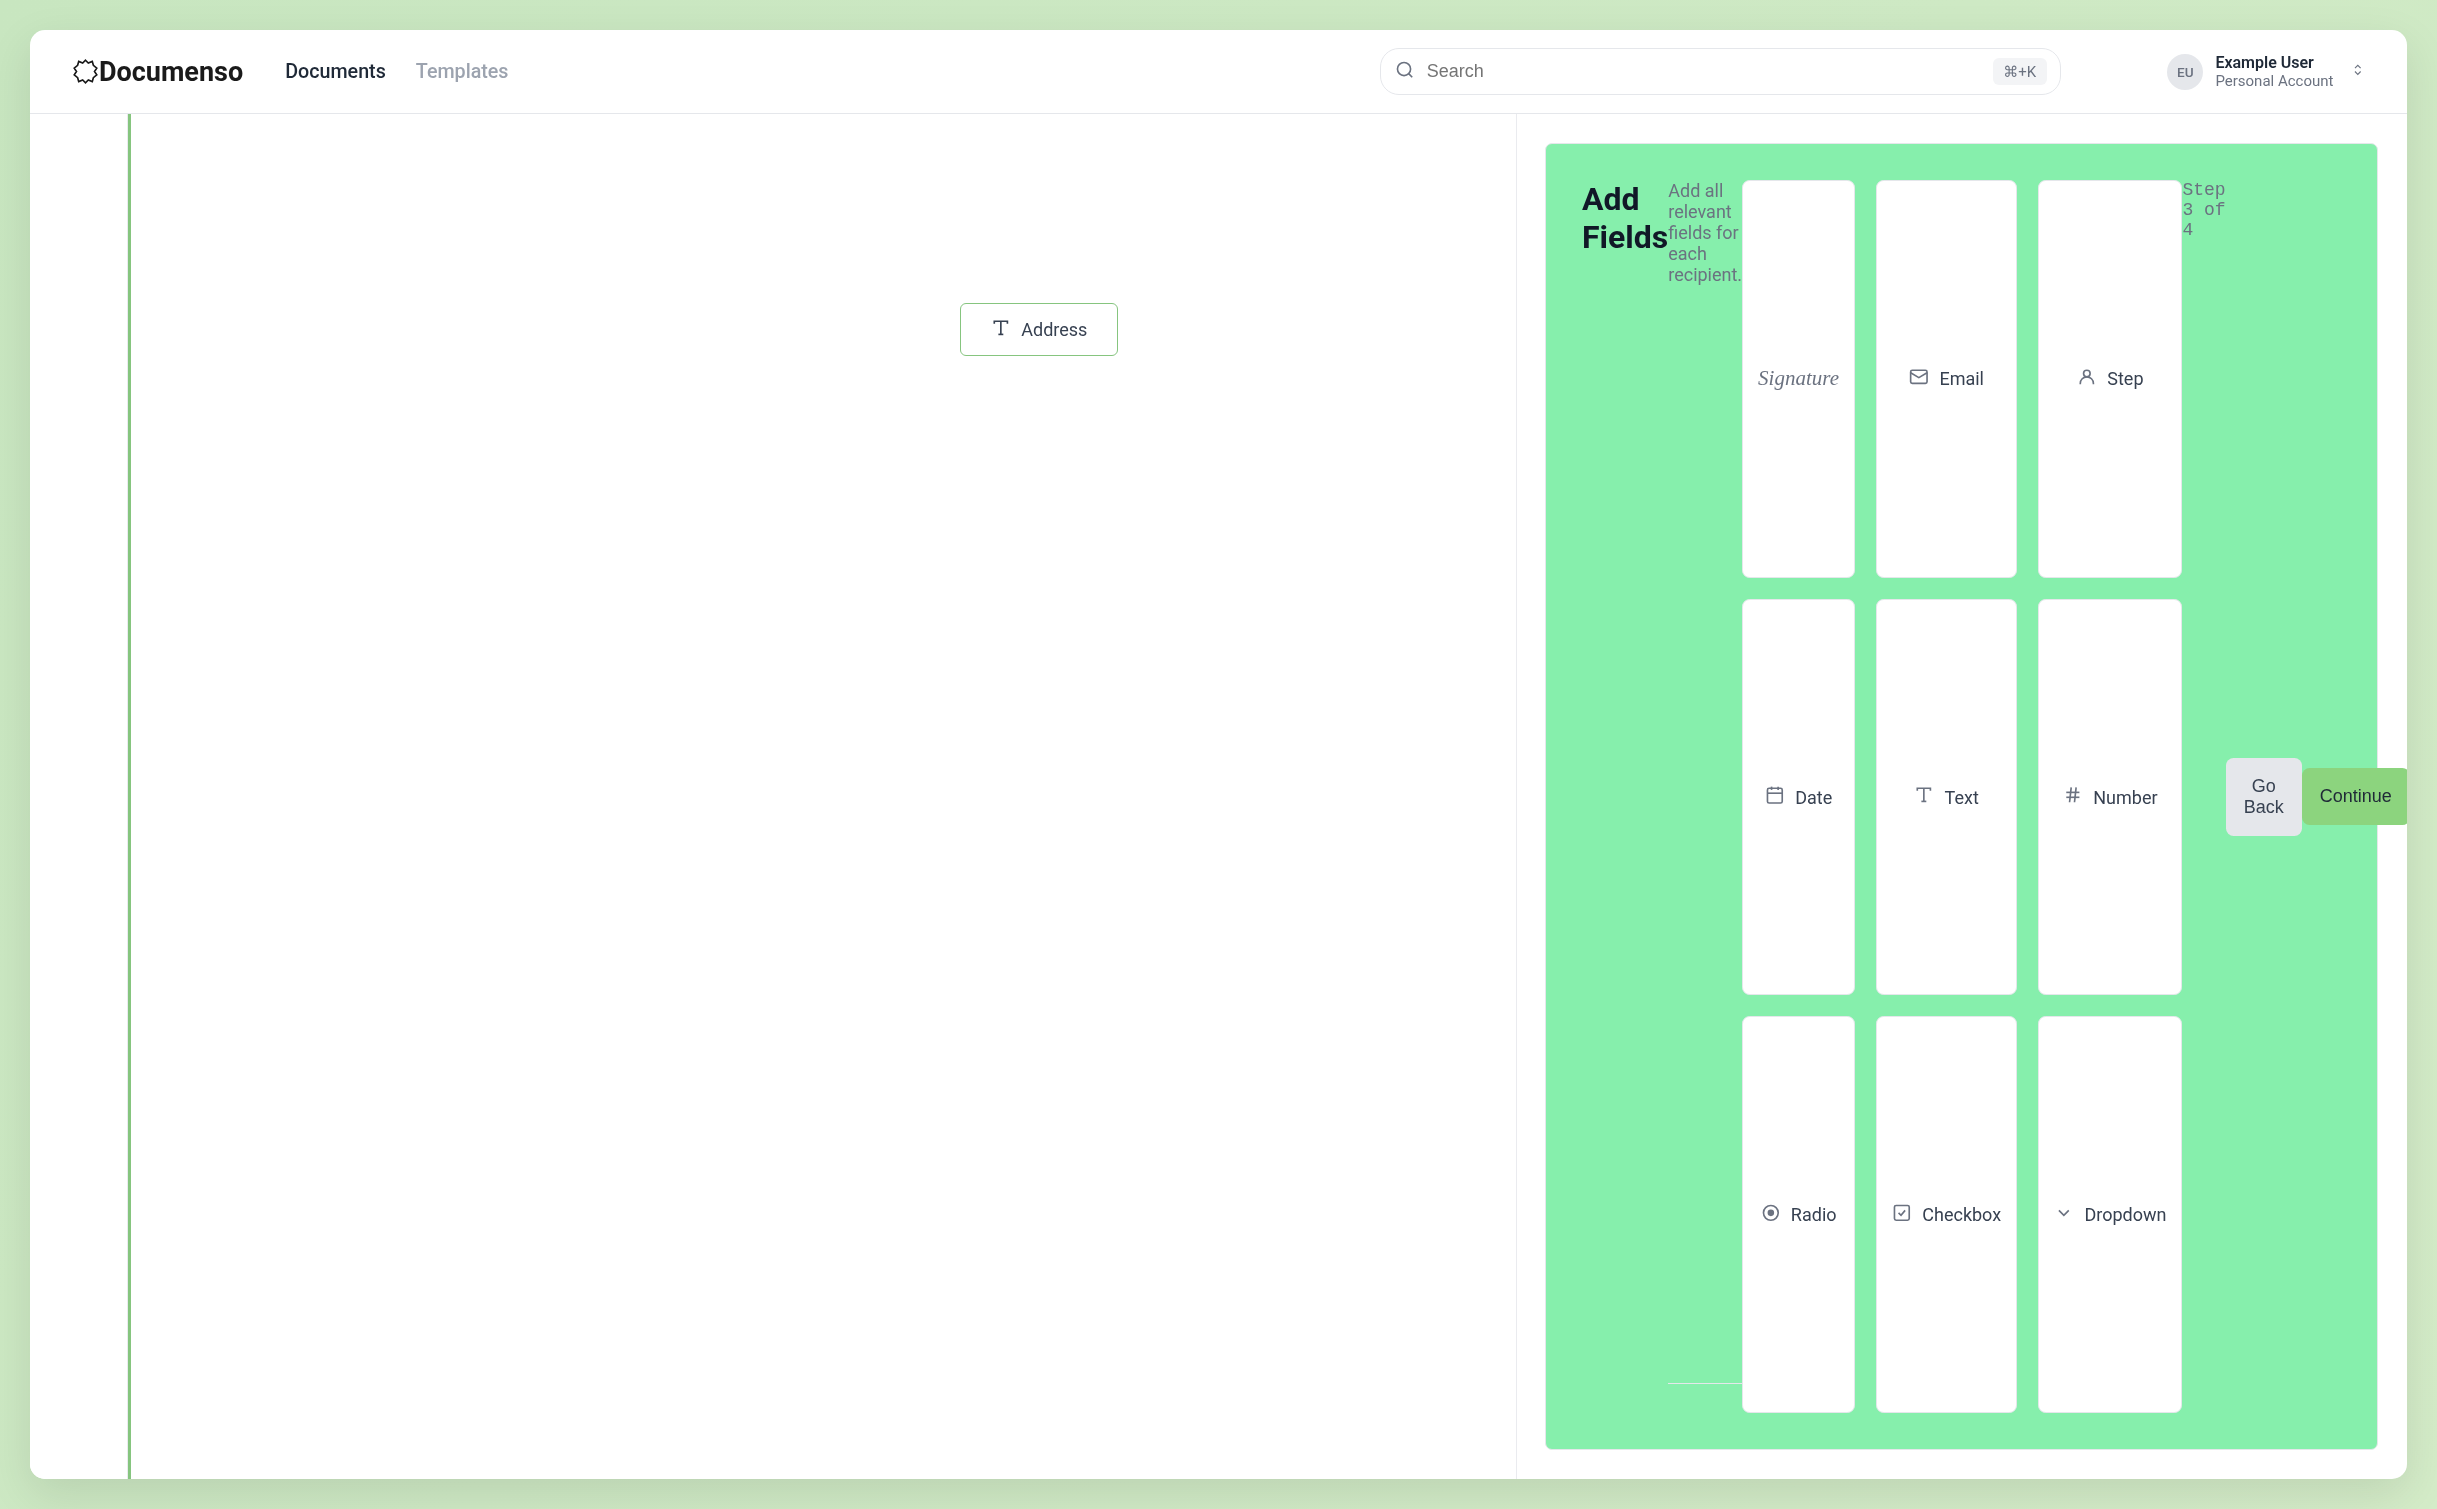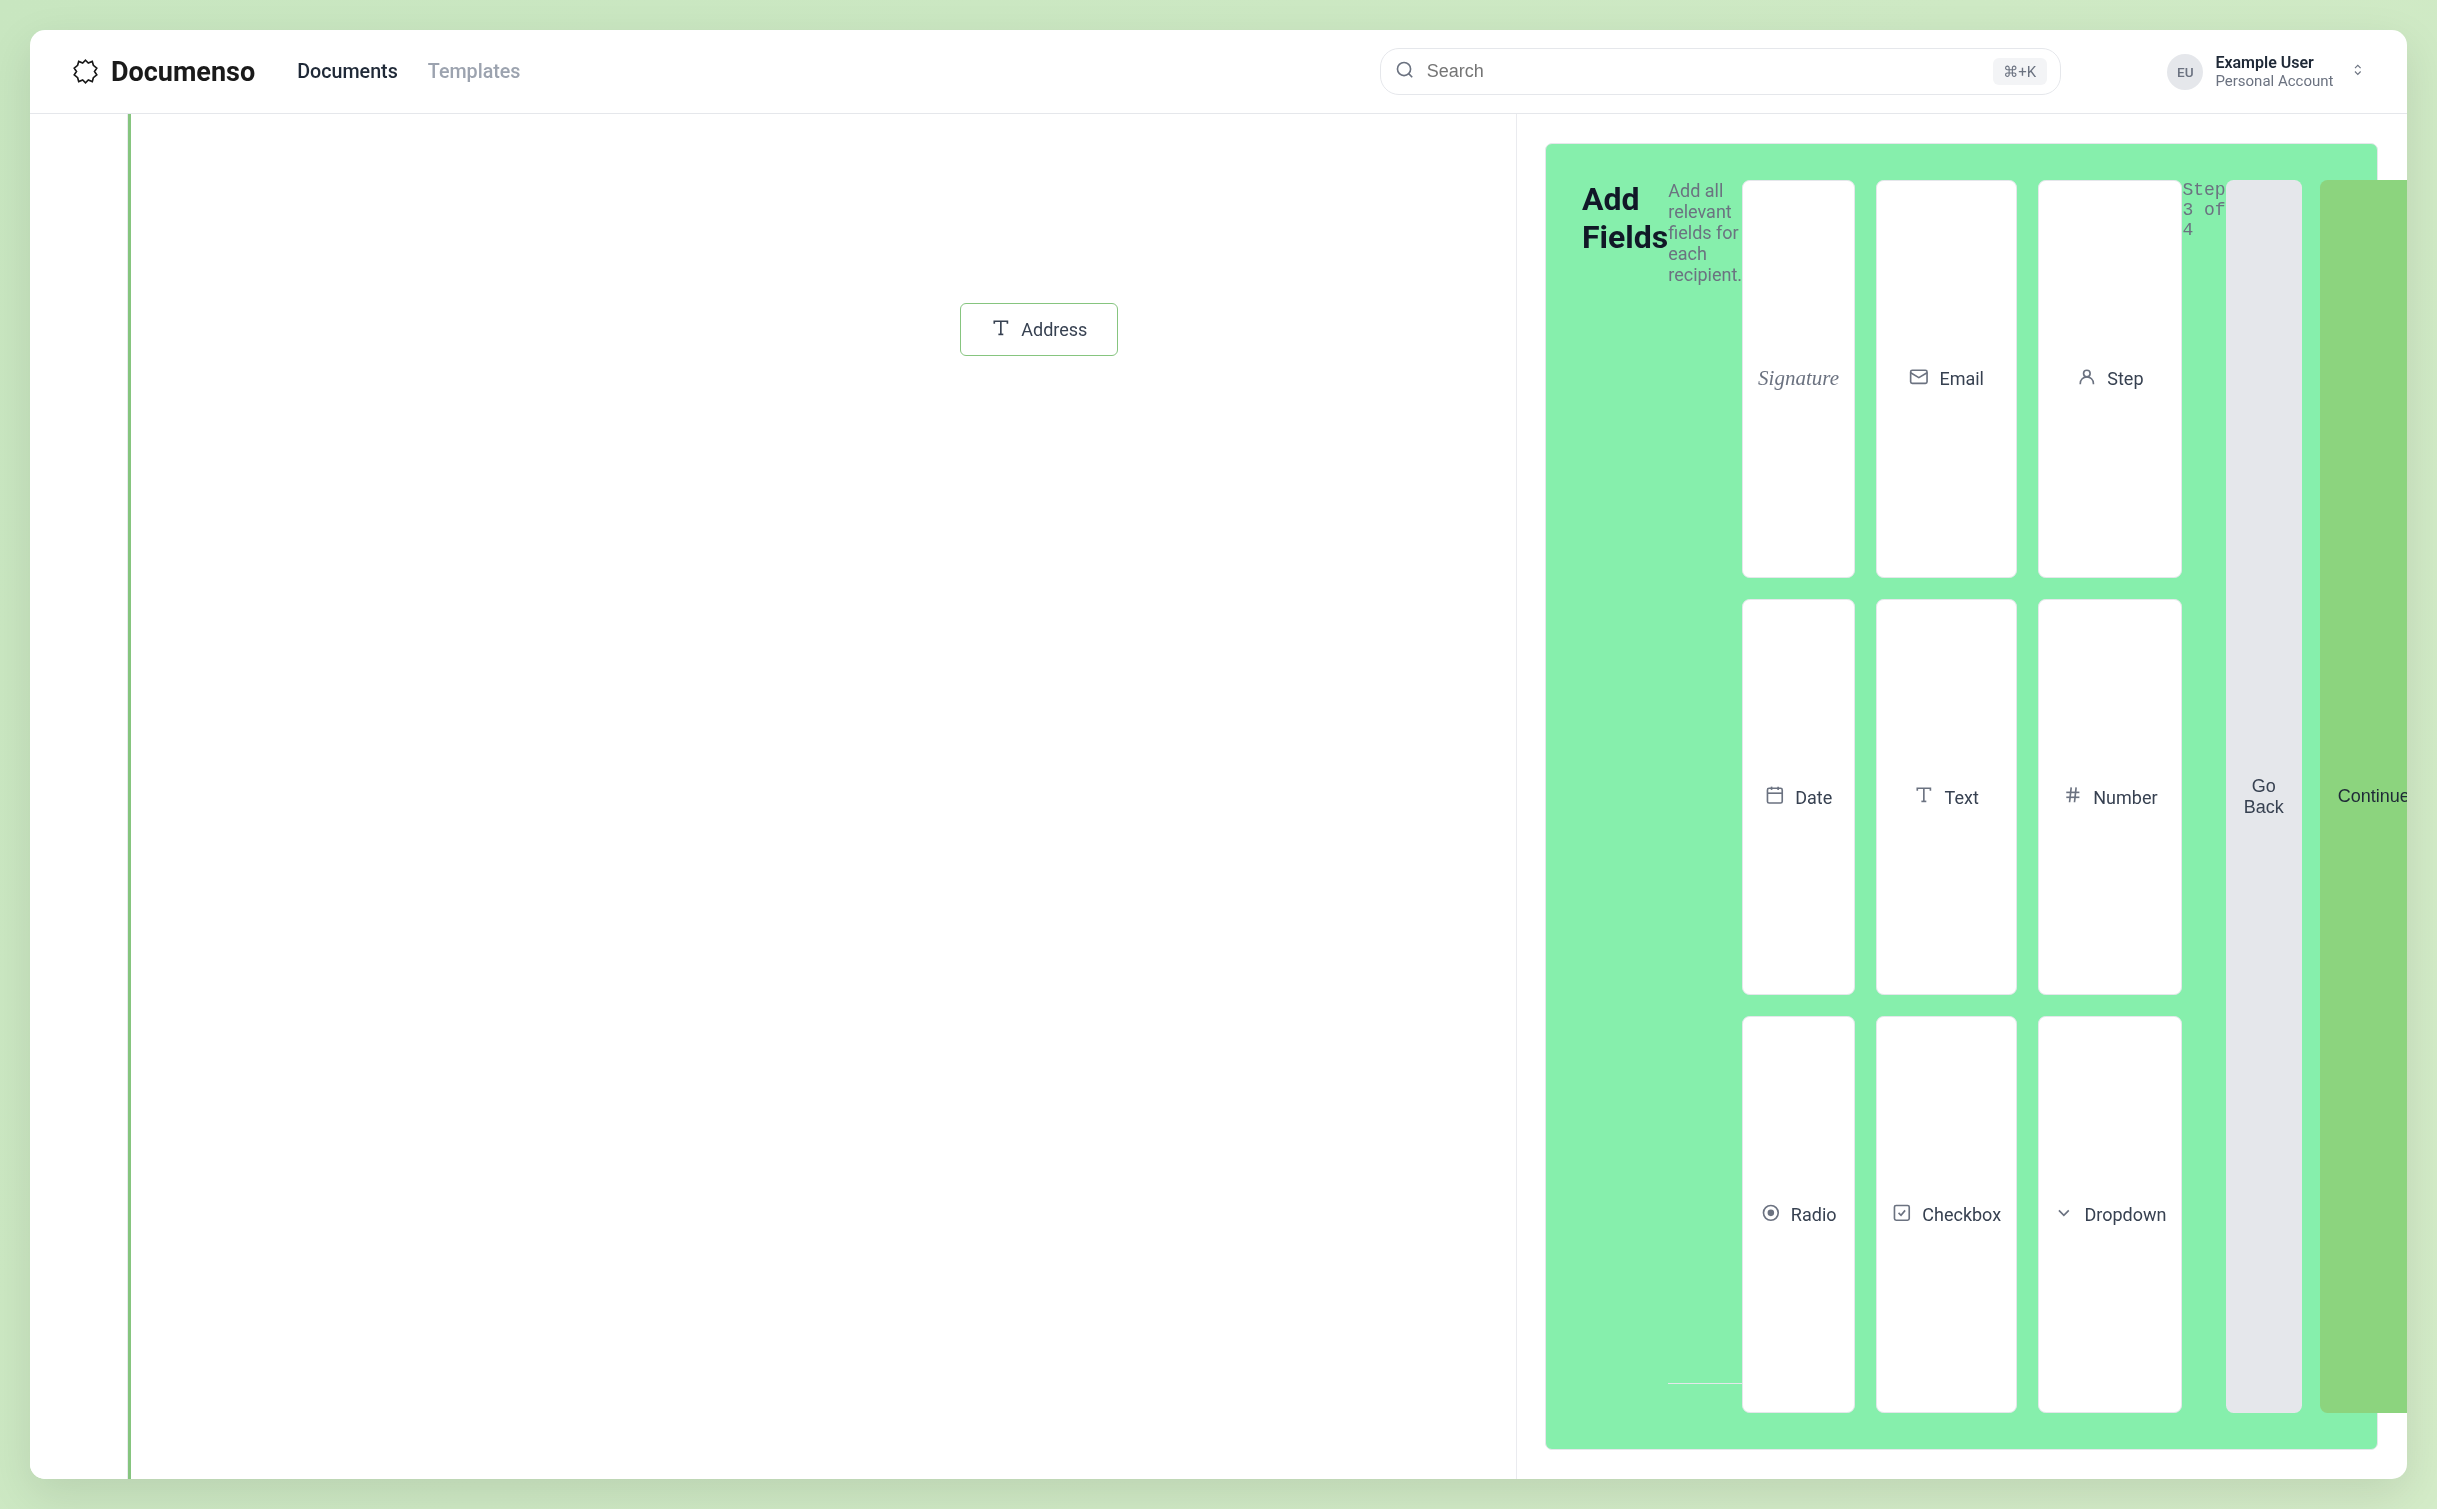--- a/index.html
+++ b/index.html
@@ -29,21 +29,20 @@
     }
     .header {
       display: flex;
       align-items: center;
       padding: 18px 42px;
       border-bottom: 0.8px solid #e5e7eb;
     }
     .logo-group {
       display: flex;
       align-items: center;
-      gap: 12px;
       margin-right: 42px;
     }
     .logo-icon {
       width: 27px;
       height: 27px;
     }
     .logo-text {
       font-size: 27px;
       font-weight: 700;
       color: #1a1a1a;
@@ -252,21 +251,21 @@
       overflow: hidden;
       margin-bottom: 24px;
     }
     .progress-fill {
       height: 100%;
       width: 75%;
       background: #86c57f;
     }
     .button-row {
       display: flex;
-      gap: 18px;
+      align-items: center;
     }
     .btn {
       flex: 1;
       padding: 18px;
       border-radius: 7.6px;
       font-size: 18px;
       font-weight: 500;
       border: none;
       cursor: pointer;
     }

